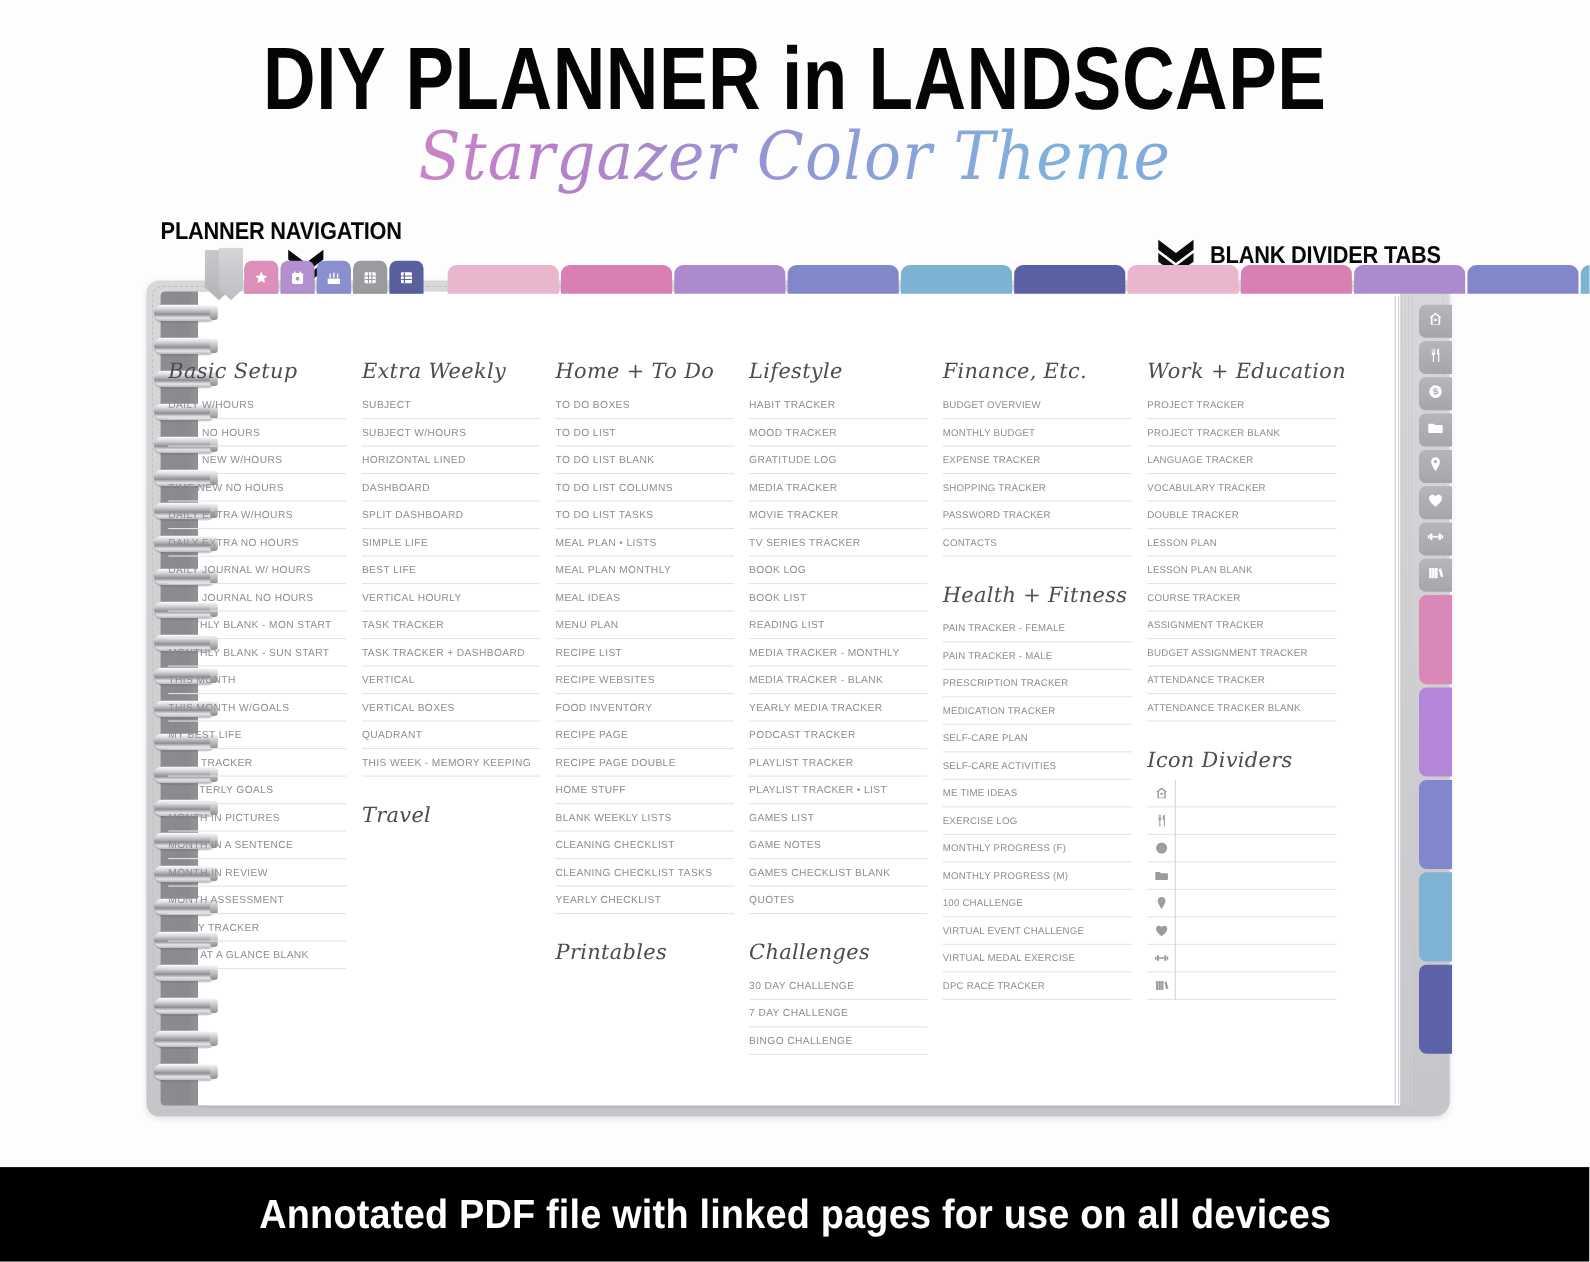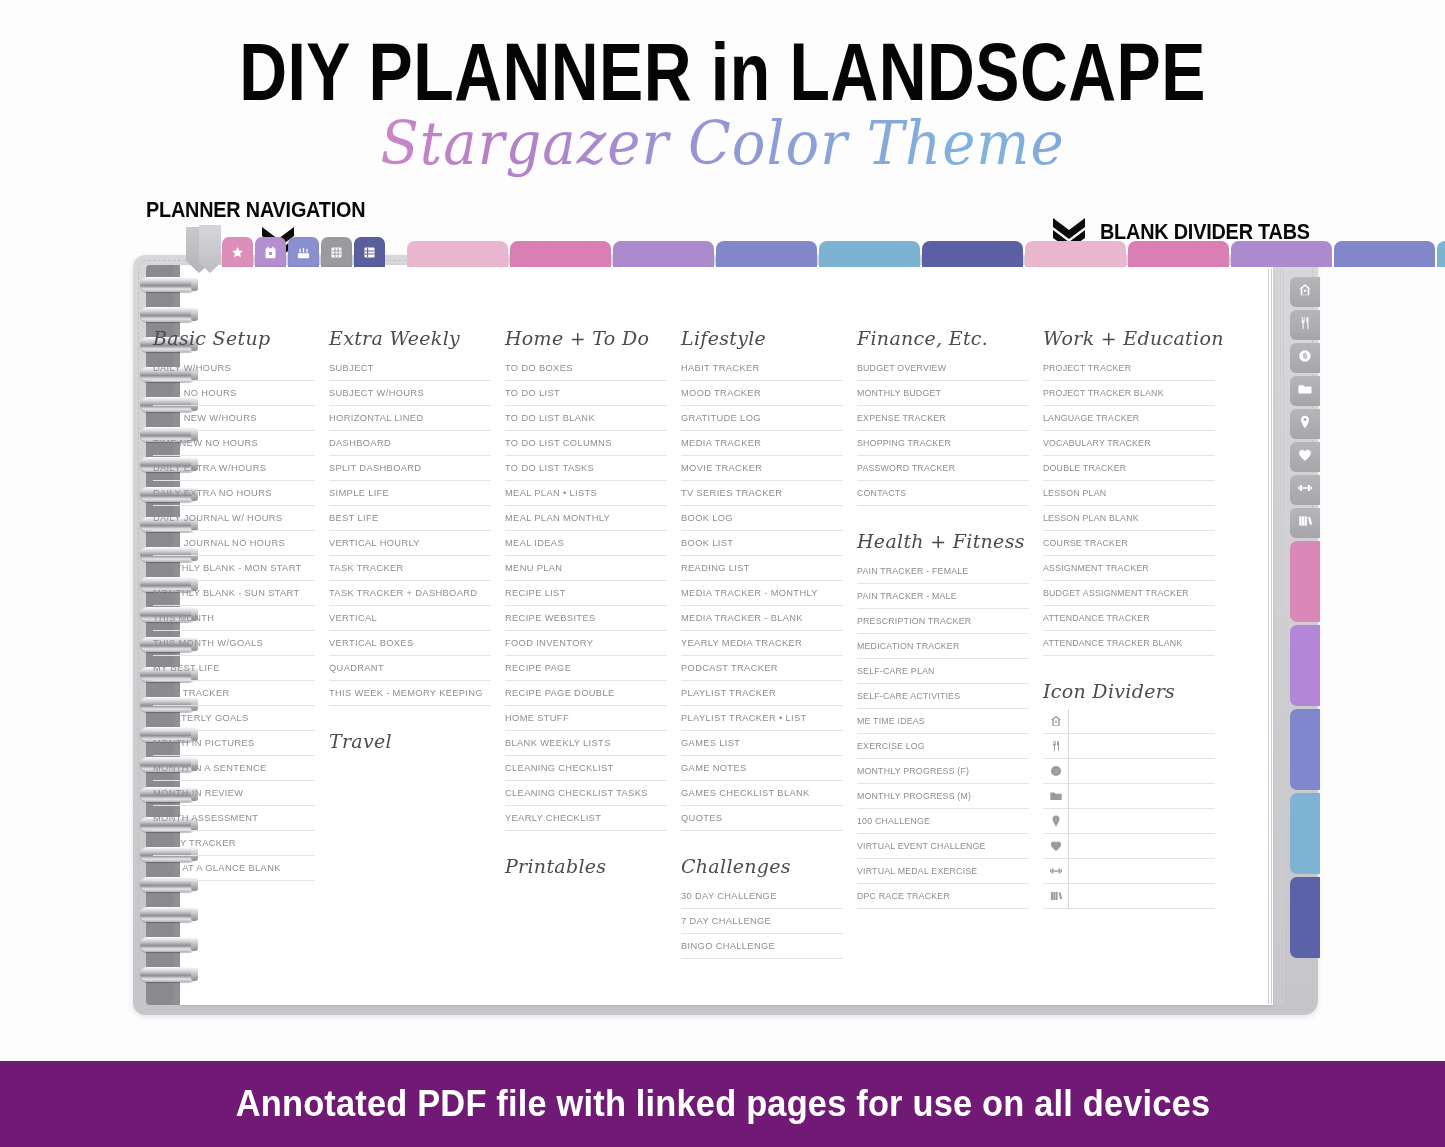--- a/index.html
+++ b/index.html
@@ -234,21 +234,21 @@
   }
   .icondiv-ico {
     width: 26px; flex: 0 0 26px; display: flex; align-items: center; justify-content: center;
     border-right: 1px solid #d7d7da; height: 25px;
   }
   .icondiv-line { flex: 1; }
 
   
   .banner {
     position: absolute; left: 0; bottom: 0; width: 1445px; height: 86px;
-    background: #701a75; display: flex; align-items: center; justify-content: center;
+    background: #000000; display: flex; align-items: center; justify-content: center;
   }
   .banner span {
     color: #fff; font-weight: 700; font-size: 37px;
     letter-spacing: 0.2px; transform: scaleX(0.93);
     white-space: nowrap;
   }
 </style>
 </head>
 <body>
 

